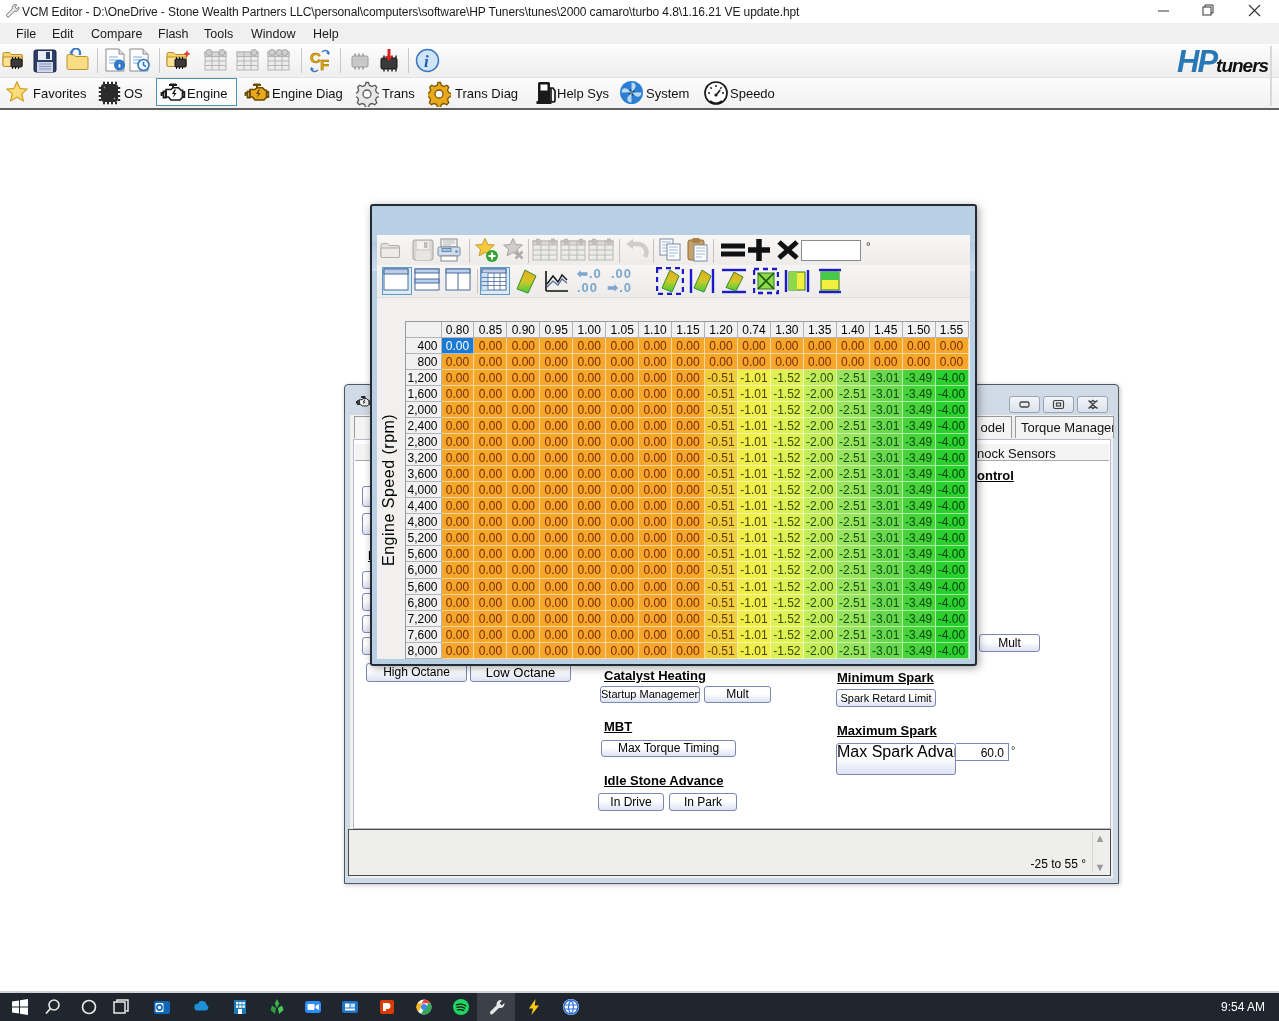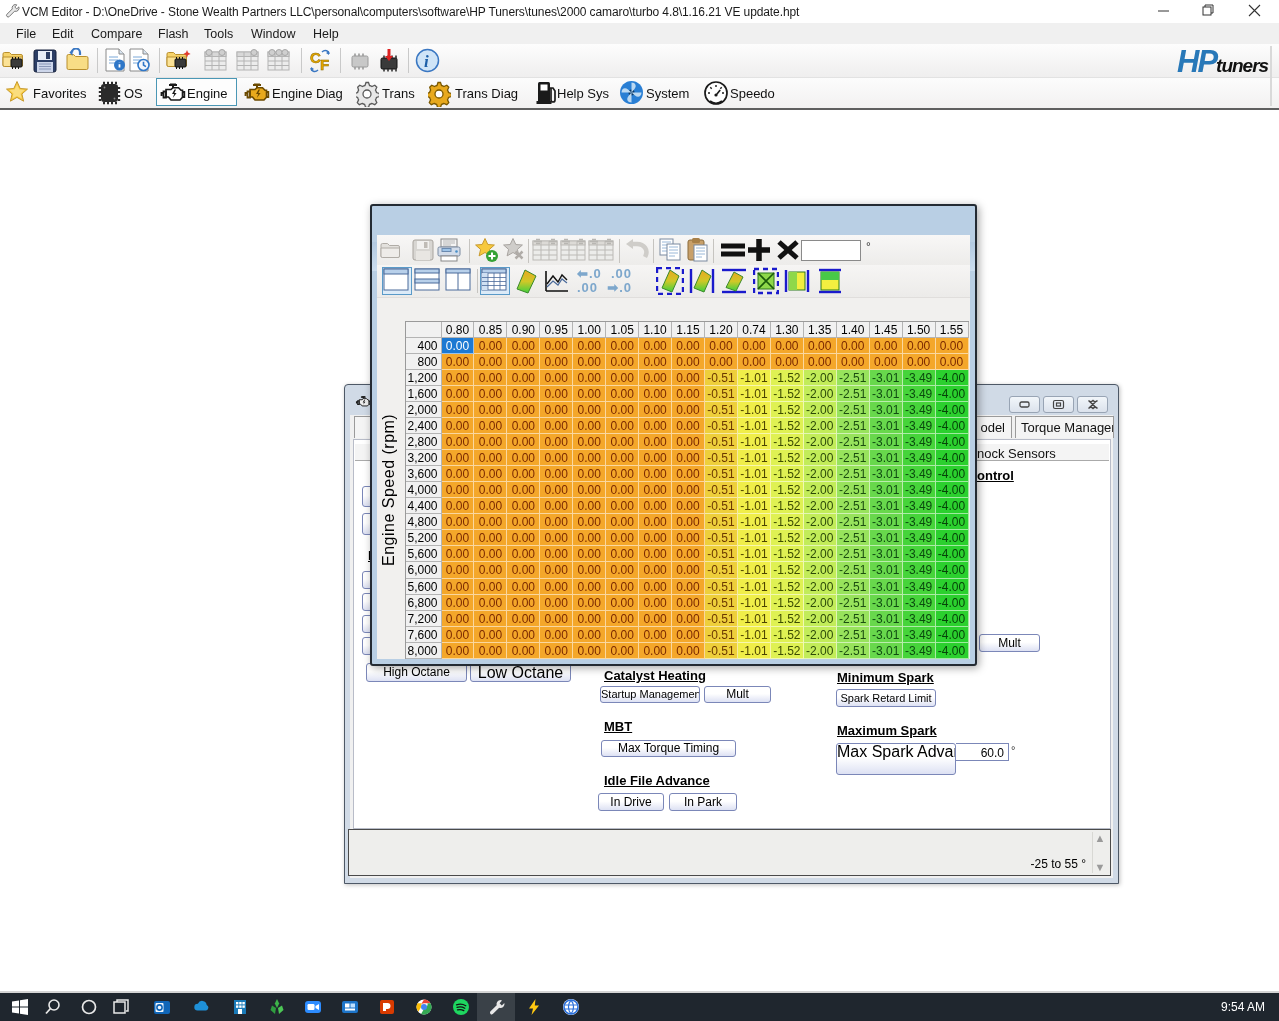--- a/index.html
+++ b/index.html
@@ -278,33 +278,33 @@
 <div class="wbtn" style="left:8px;top:73px;width:24px;height:22px"></div>
 <div class="wbtn" style="left:8px;top:131px;width:24px;height:18px"></div>
 <div class="wbtn" style="left:8px;top:153px;width:24px;height:18px"></div>
 <div class="wbtn" style="left:8px;top:175px;width:24px;height:18px"></div>
 <div class="wbtn" style="left:8px;top:197px;width:24px;height:18px"></div>
 <div class="whdg" style="left:14px;top:108px">M</div>
 
       <div class="wbtn" style="left:625px;top:194px;width:61px;height:18px;line-height:16px;font-size:12px">Mult</div>
 
       <div class="wbtn" style="left:12px;top:223px;width:101px;height:19px;line-height:17px;font-size:12px">High Octane</div>
-<div class="wbtn" style="left:116px;top:223px;width:101px;height:19px;line-height:17px;font-size:16px">Low Octane</div>
+<div class="wbtn" style="left:116px;top:223px;width:101px;height:19px;line-height:17px;font-size:13px">Low Octane</div>
 <div class="whdg" style="left:250px;top:228px">Catalyst Heating</div>
 <div class="wbtn" style="left:246px;top:246px;width:100px;height:17px;line-height:15px;font-size:11px">Startup Management</div>
 <div class="wbtn" style="left:350px;top:246px;width:67px;height:17px;line-height:15px;font-size:12px">Mult</div>
 <div class="whdg" style="left:483px;top:230px">Minimum Spark</div>
 <div class="wbtn" style="left:482px;top:249px;width:100px;height:18px;line-height:16px;font-size:11px">Spark Retard Limit</div>
 <div class="whdg" style="left:250px;top:279px">MBT</div>
 <div class="wbtn" style="left:247px;top:300px;width:135px;height:17px;line-height:15px;font-size:12px">Max Torque Timing</div>
 <div class="whdg" style="left:483px;top:283px">Maximum Spark</div>
 <div class="wbtn" style="left:482px;top:303px;width:120px;height:32px;line-height:16px;font-size:16px">Max Spark Advance</div>
 <div style="position:absolute;left:602px;top:303px;width:53px;height:18px;background:#fff;border:1px solid #7b87b8;border-left:none;font-size:12px;text-align:right;padding:2px 4px 0 0">60.0</div>
 <div style="position:absolute;left:657px;top:304px;font-size:11px;color:#333">°</div>
-<div class="whdg" style="left:250px;top:333px">Idle File Advance</div>
+<div class="whdg" style="left:250px;top:333px">Idle Stone Advance</div>
 <div class="wbtn" style="left:244px;top:353px;width:66px;height:18px;line-height:16px;font-size:12px">In Drive</div>
 <div class="wbtn" style="left:315px;top:353px;width:68px;height:18px;line-height:16px;font-size:12px">In Park</div>
   </div>
   <div id="statuspanel">
       <div class="r">-25 to 55 °</div>
       <div style="position:absolute;right:17px;top:2px;bottom:2px;width:1px;background:#d8d8d4"></div>
         <div class="scar" style="top:2px">▲</div>
       <div class="scar" style="bottom:2px">▼</div>
   </div>
 </div>

